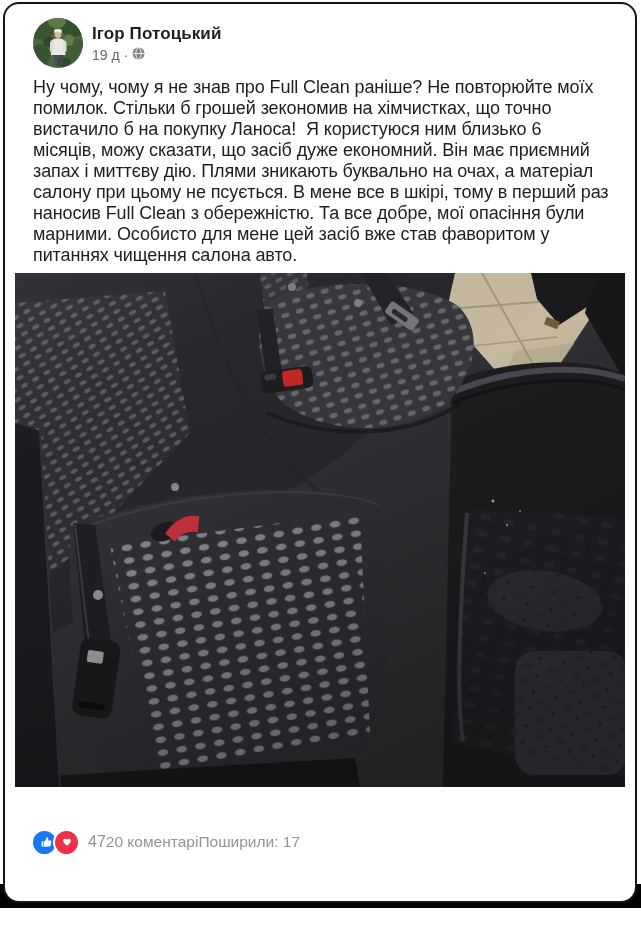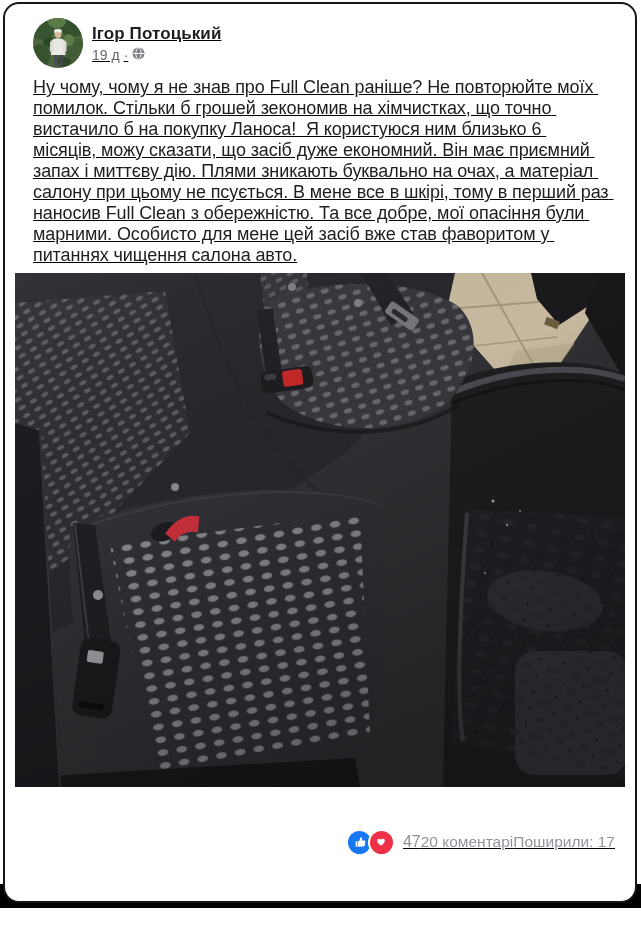--- a/index.html
+++ b/index.html
@@ -8,21 +8,21 @@
     font-family:"Liberation Sans","DejaVu Sans",sans-serif;
     -webkit-font-smoothing:antialiased;
   }
   .bottom-strip{
     position:absolute;left:0;top:884px;width:641px;height:24px;
     background:#000;z-index:0;
   }
   .card{
     position:absolute;left:3px;top:2px;width:630px;height:897px;
     background:#fff;border:2px solid #151515;border-radius:16px;
-    z-index:1;display:flex;flex-direction:column;text-decoration:underline;
+    z-index:1;display:flex;flex-direction:column;
   }
   
   .header{display:flex;align-items:center;padding:14px 26px 0 28px;}
   .avatar{
     width:50px;height:50px;border-radius:50%;overflow:hidden;flex:0 0 auto;
     box-shadow:inset 0 0 0 1px rgba(0,0,0,.12);
   }
   .avatar svg{display:block;}
   .head-text{margin-left:9px;display:flex;flex-direction:column;justify-content:center;}
   .author{font-size:17px;font-weight:700;color:#1c1e21;line-height:22px;letter-spacing:.1px;}
@@ -32,21 +32,21 @@
   
   .post-text{
     padding:9px 26px 0 28px;font-size:18px;line-height:21px;color:#1c1e21;
     white-space:pre-wrap;letter-spacing:-0.1px;
   }
   
   .photo-wrap{margin:7px 10px 0 10px;line-height:0;}
   .photo-wrap svg{display:block;}
   
   .footer{
-    flex:1;display:flex;align-items:center;justify-content:flex-end;
+    flex:1;display:flex;align-items:center;justify-content:flex-start;
     padding:0 20px 4px 26px;
   }
   .reactions{display:flex;align-items:center;}
   .rx-icon{width:23px;height:23px;border-radius:50%;display:flex;
            align-items:center;justify-content:center;border:2px solid #fff;box-sizing:content-box;}
   .rx-like{background:#1877f2;z-index:1;}
   .rx-love{background:#ee3048;margin-left:-5px;z-index:2;}
   .rx-count{margin-left:8px;font-size:16px;color:#8d9096;}
   .meta-right{font-size:15.5px;color:#90949c;display:flex;}
 </style>

